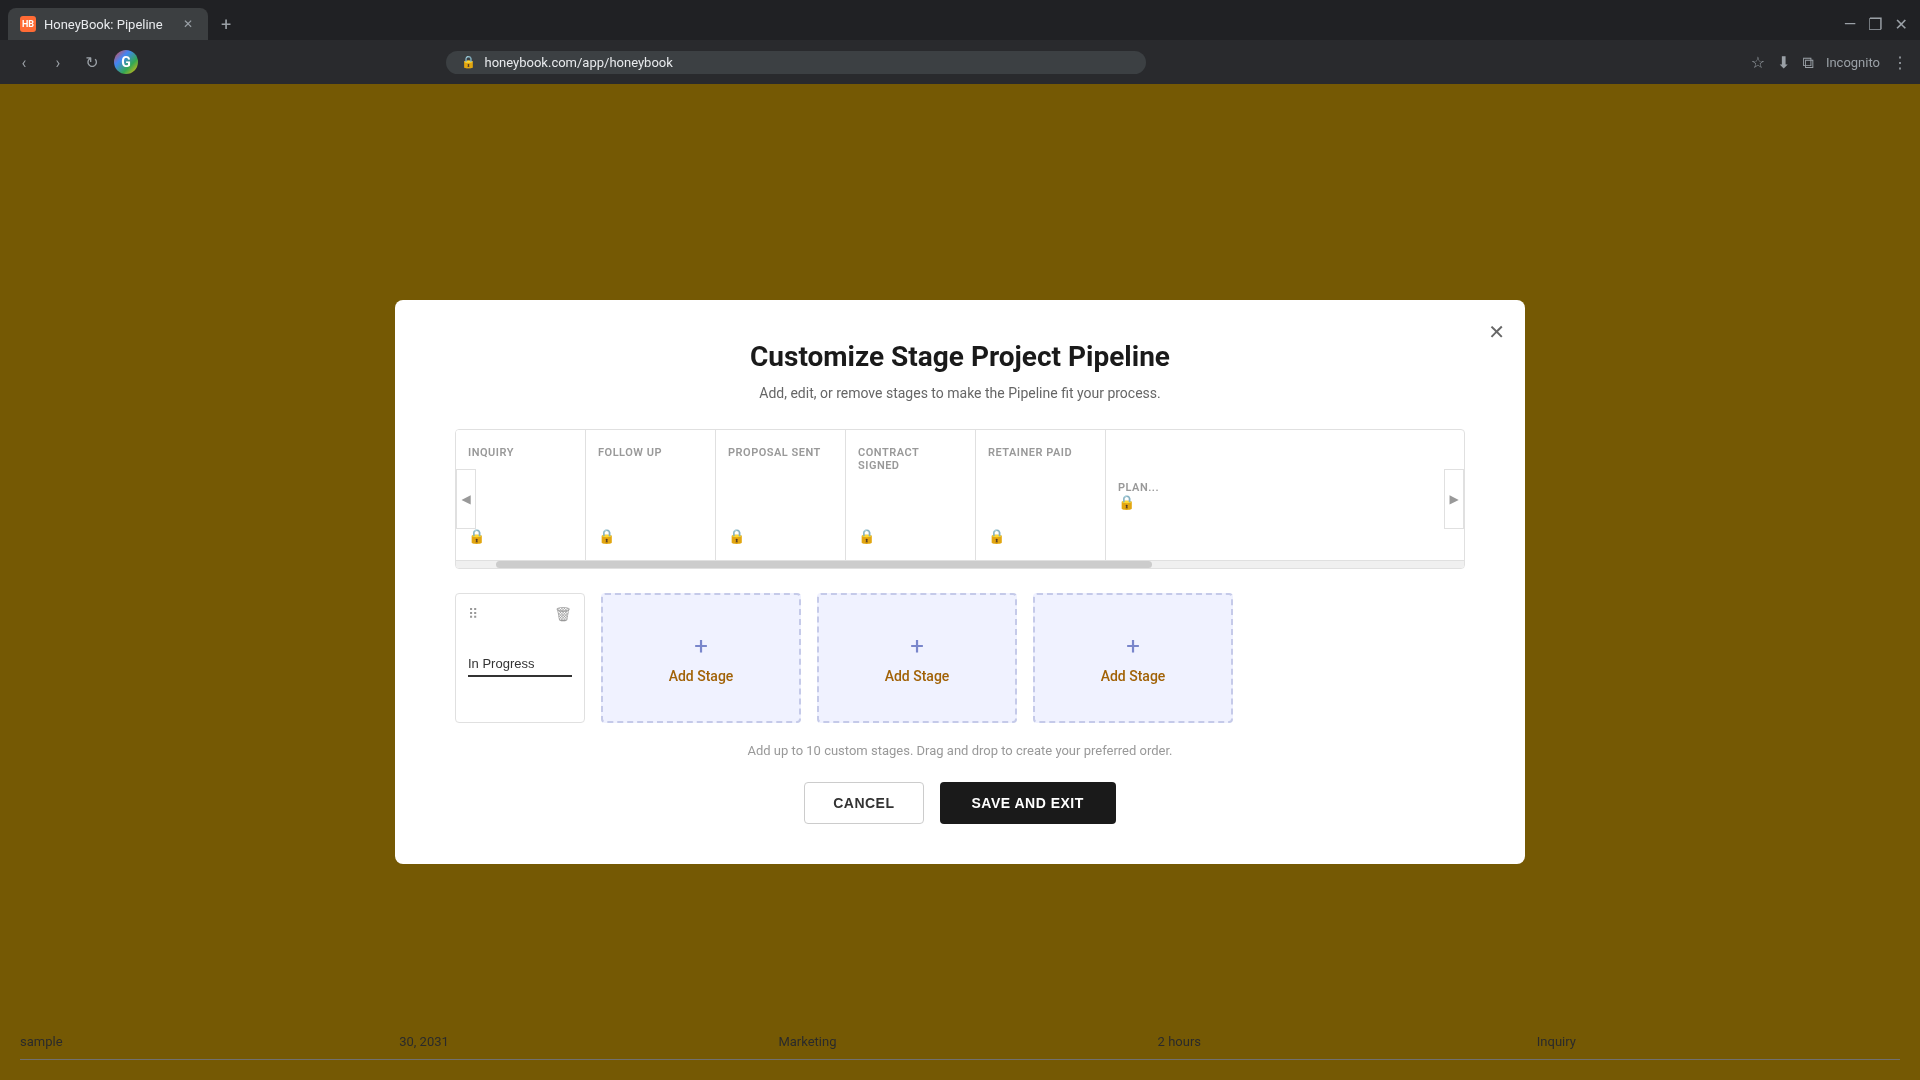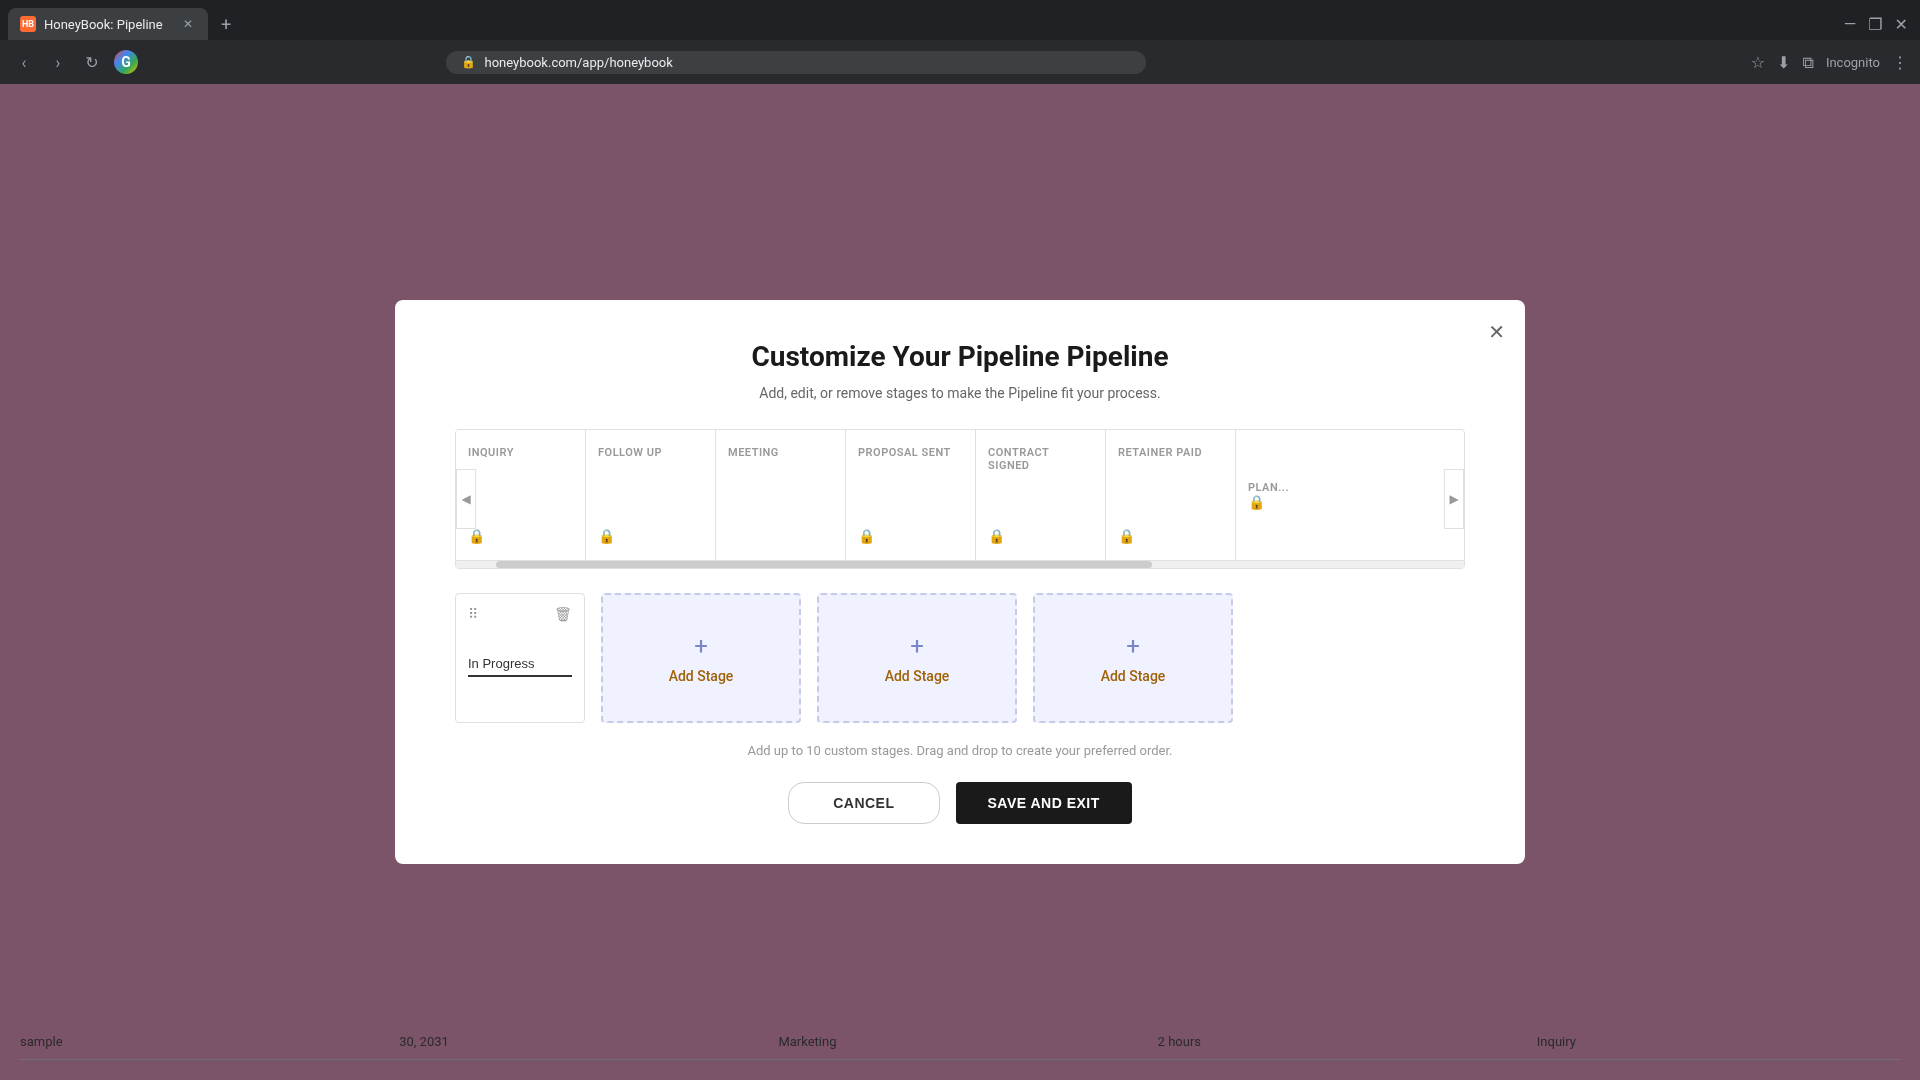--- a/index.html
+++ b/index.html
@@ -254,21 +254,21 @@
       font-weight: bold;
     }
 
     
     .bg-content {
       position: absolute;
       top: 0;
       left: 0;
       width: 100%;
       height: 100%;
-      background: #f9a8d4;
+      background: #eab308;
       padding: 20px;
     }
 
     
     .modal-overlay {
       position: absolute;
       top: 0;
       left: 0;
       width: 100%;
       height: 100%;
@@ -487,22 +487,22 @@
     .modal-actions {
       display: flex;
       justify-content: center;
       gap: 16px;
     }
 
     .cancel-btn {
       background: white;
       border: 1px solid #ccc;
       color: #333;
-      padding: 12px 44px;
-      border-radius: 16px;
+      padding: 12px 28px;
+      border-radius: 4px;
       font-size: 14px;
       font-weight: 600;
       cursor: pointer;
       letter-spacing: 0.5px;
       text-transform: uppercase;
     }
 
     .save-btn {
       background: #1a1a1a;
       border: none;
@@ -628,39 +628,35 @@
         <span class="bg-table-cell">Inquiry</span>
       </div>
     </div>
   </div>
 
   <div class="modal-overlay">
     <div class="modal">
 
       <button class="modal-close">✕</button>
 
-      <h1 class="modal-title">Customize Your Pipeline Pipeline</h1>
+      <h1 class="modal-title">Customize Stage Project Pipeline</h1>
       <p class="modal-subtitle">Add, edit, or remove stages to make the Pipeline fit your process.</p>
 
       <div class="stages-strip-container">
         <div class="stages-strip-scroll">
           <div class="strip-scroll-left">◀</div>
           <div class="stages-strip">
 
           <div class="stage-card">
       <span class="stage-name">INQUIRY</span>
       <span class="stage-lock">🔒</span>
     </div>
               <div class="stage-card">
       <span class="stage-name">FOLLOW UP</span>
       <span class="stage-lock">🔒</span>
-    </div>
-              <div class="stage-card">
-      <span class="stage-name">MEETING</span>
-      <span class="stage-lock"></span>
     </div>
               <div class="stage-card">
       <span class="stage-name">PROPOSAL SENT</span>
       <span class="stage-lock">🔒</span>
     </div>
               <div class="stage-card">
       <span class="stage-name">CONTRACT SIGNED</span>
       <span class="stage-lock">🔒</span>
     </div>
               <div class="stage-card">

